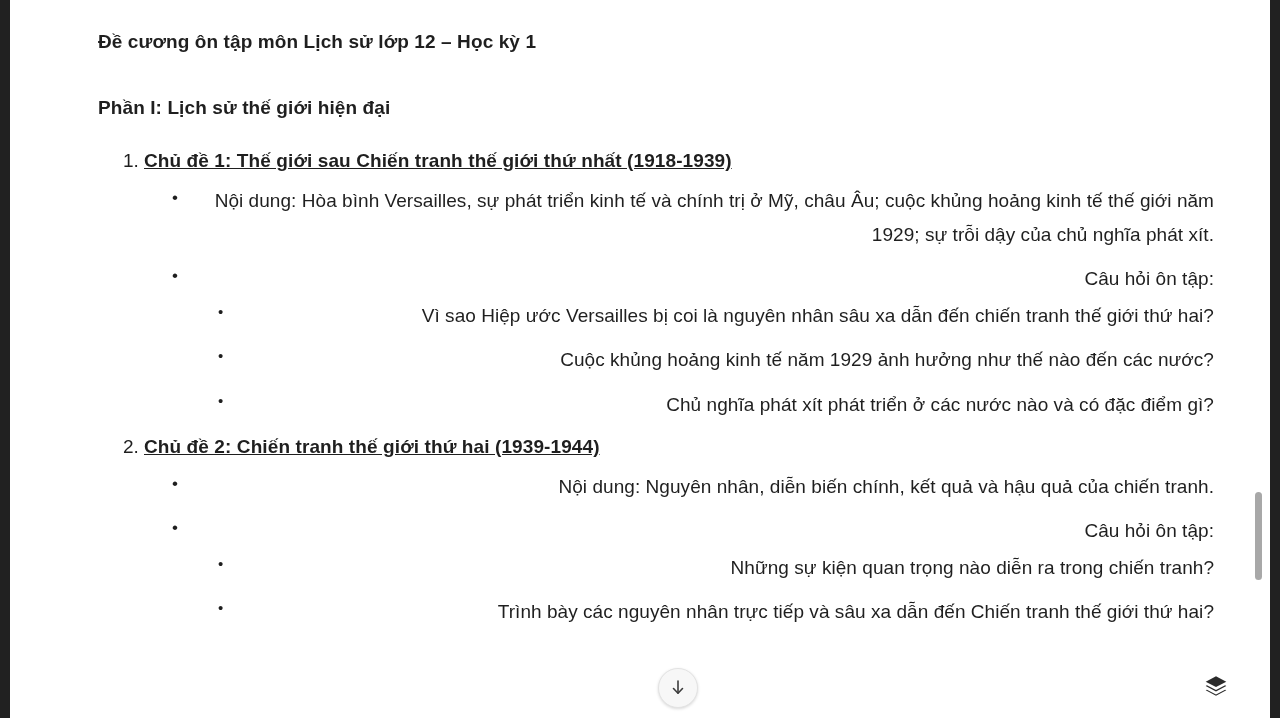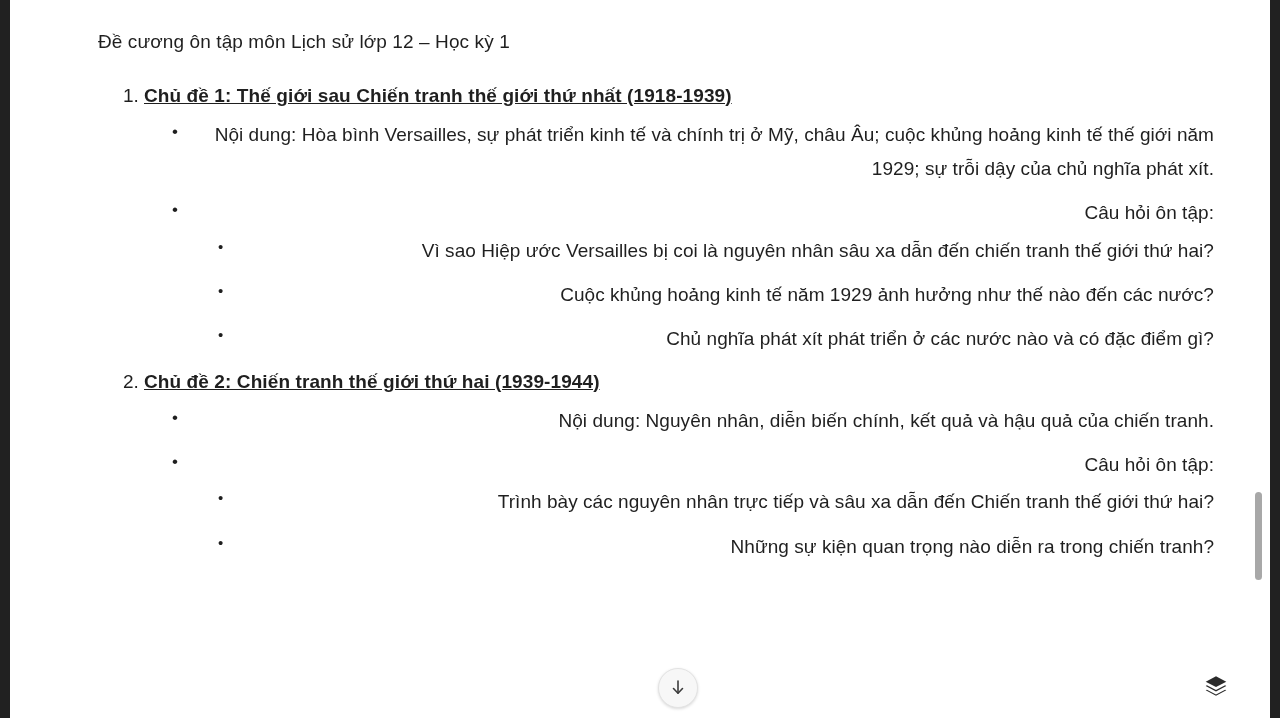--- a/index.html
+++ b/index.html
@@ -26,21 +26,21 @@
     position: absolute;
     left: 0;
     top: 0;
     width: 1260px;
     padding: 24px 56px 0 88px;
     box-sizing: border-box;
     color: #1f1f1f;
   }
   .doc-title {
     font-size: 19px;
-    font-weight: normal;
+    font-weight: bold;
     line-height: 1.45;
     margin: 4px 0 12px 0;
     letter-spacing: 0.1px;
   }
   .section-title {
     font-size: 19px;
     font-weight: bold;
     line-height: 1.45;
     margin: 38px 0 0 0;
     letter-spacing: 0.1px;
@@ -161,20 +161,21 @@
   }
 </style>
 </head>
 <body>
 
 <div class="page">
   <div class="content">
 
     <div class="doc-title">Đề cương ôn tập môn Lịch sử lớp 12 – Học kỳ 1</div>
 
+    <div class="section-title">Phần I: Lịch sử thế giới hiện đại</div>
 
     <ol class="topics">
 
       <li>
         <div class="topic-heading">Chủ đề 1: Thế giới sau Chiến tranh thế giới thứ nhất (1918-1939)</div>
         <ul class="level1">
           <li>Nội dung: Hòa bình Versailles, sự phát triển kinh tế và chính trị ở Mỹ, châu Âu; cuộc khủng hoảng kinh tế thế giới năm 1929; sự trỗi dậy của chủ nghĩa phát xít.</li>
           <li>
             <span class="label-inline">Câu hỏi ôn tập:</span>
             <ul class="level2">
@@ -186,22 +187,22 @@
         </ul>
       </li>
 
       <li>
         <div class="topic-heading">Chủ đề 2: Chiến tranh thế giới thứ hai (1939-1944)</div>
         <ul class="level1">
           <li>Nội dung: Nguyên nhân, diễn biến chính, kết quả và hậu quả của chiến tranh.</li>
           <li>
             <span class="label-inline">Câu hỏi ôn tập:</span>
             <ul class="level2">
+              <li>Những sự kiện quan trọng nào diễn ra trong chiến tranh?</li>
               <li>Trình bày các nguyên nhân trực tiếp và sâu xa dẫn đến Chiến tranh thế giới thứ hai?</li>
-              <li>Những sự kiện quan trọng nào diễn ra trong chiến tranh?</li>
             </ul>
           </li>
         </ul>
       </li>
 
     </ol>
   </div>
 
   <div class="scrollbar-track">
     <div class="scrollbar-thumb"></div>

